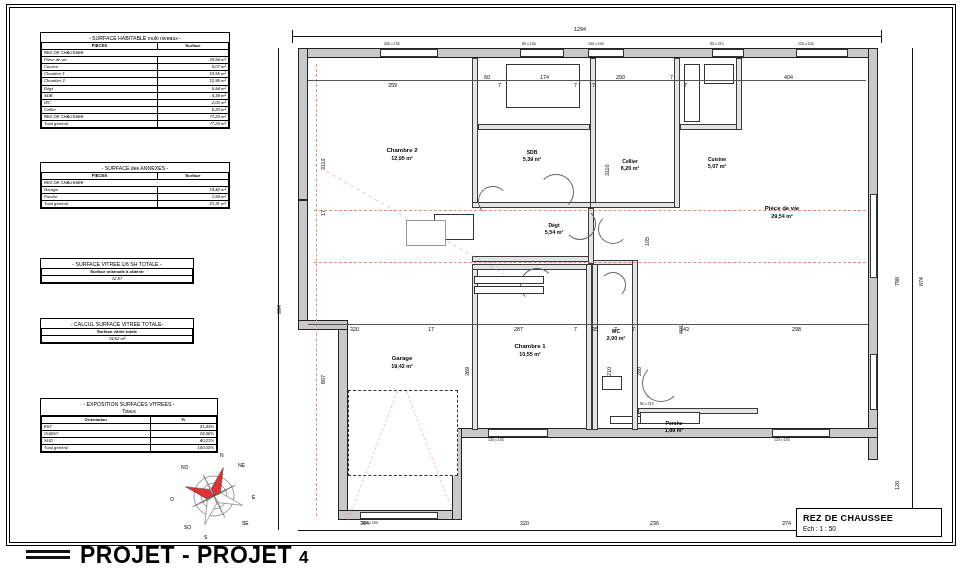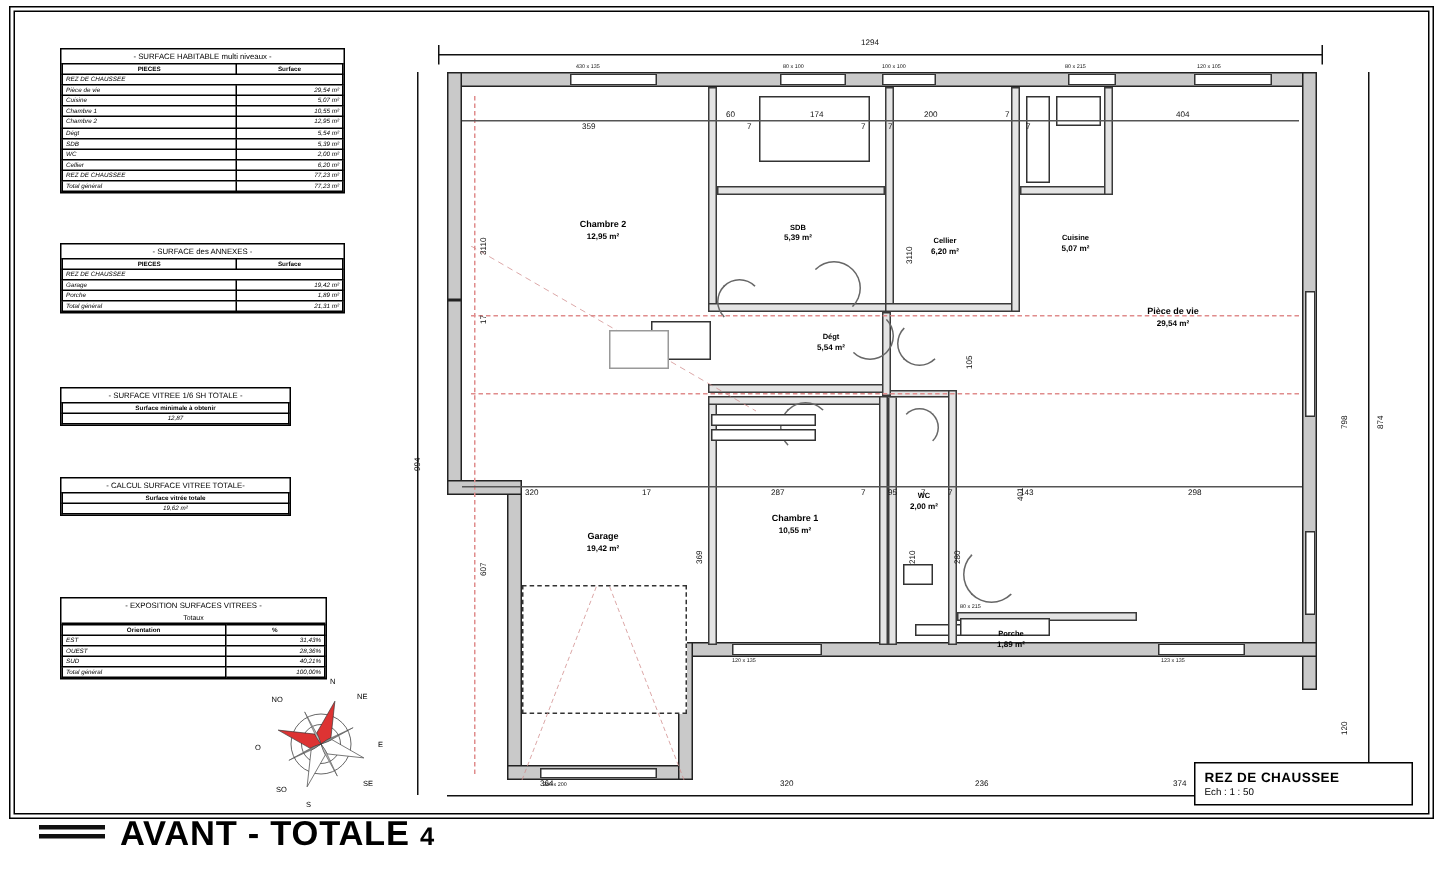--- a/index.html
+++ b/index.html
@@ -427,17 +427,17 @@
   </div>
 
   <div class="abs titleblock">
     <div class="t1">REZ DE CHAUSSEE</div>
     <div class="t2">Ech : 1 : 50</div>
   </div>
 
   <div class="abs rule1"></div>
   <div class="abs rule2"></div>
   <div class="abs avant" style="left:80px;top:542px;">
-    <span>AVANT - TOTALE</span>
+    <span>PROJET - PROJET</span>
     <span class="n">4</span>
   </div>
 
 </div>
 
 </body></html>

